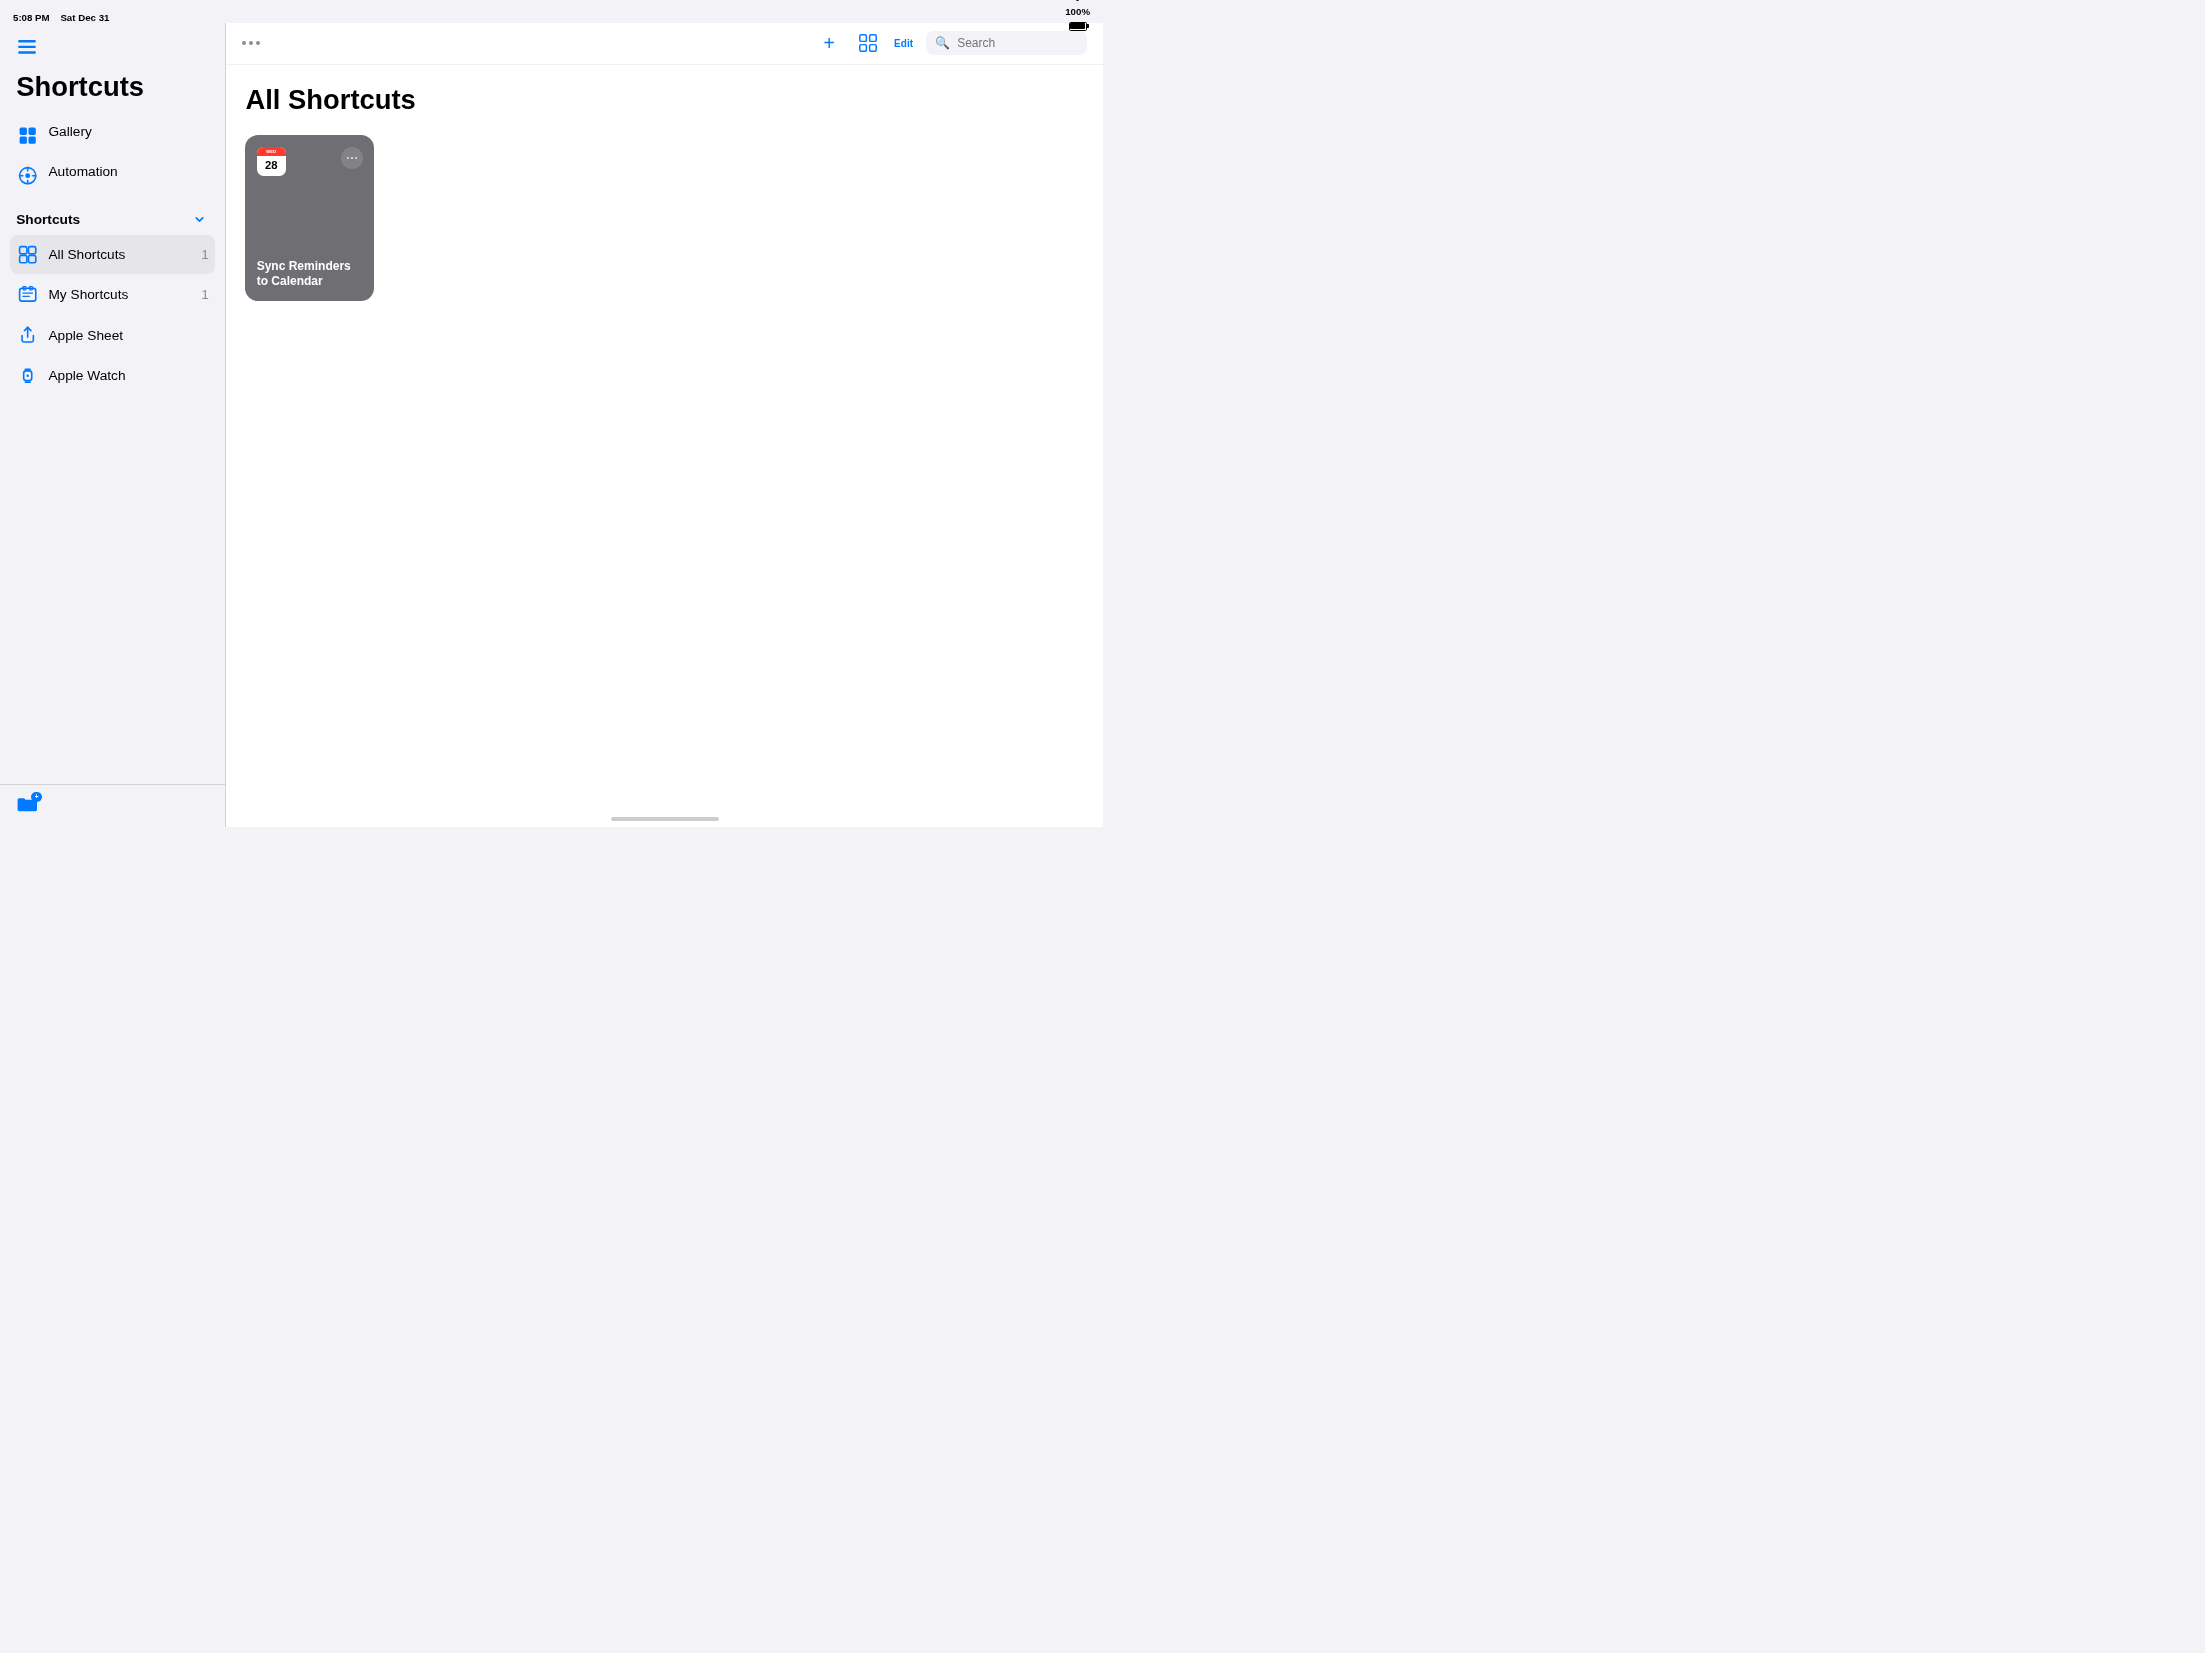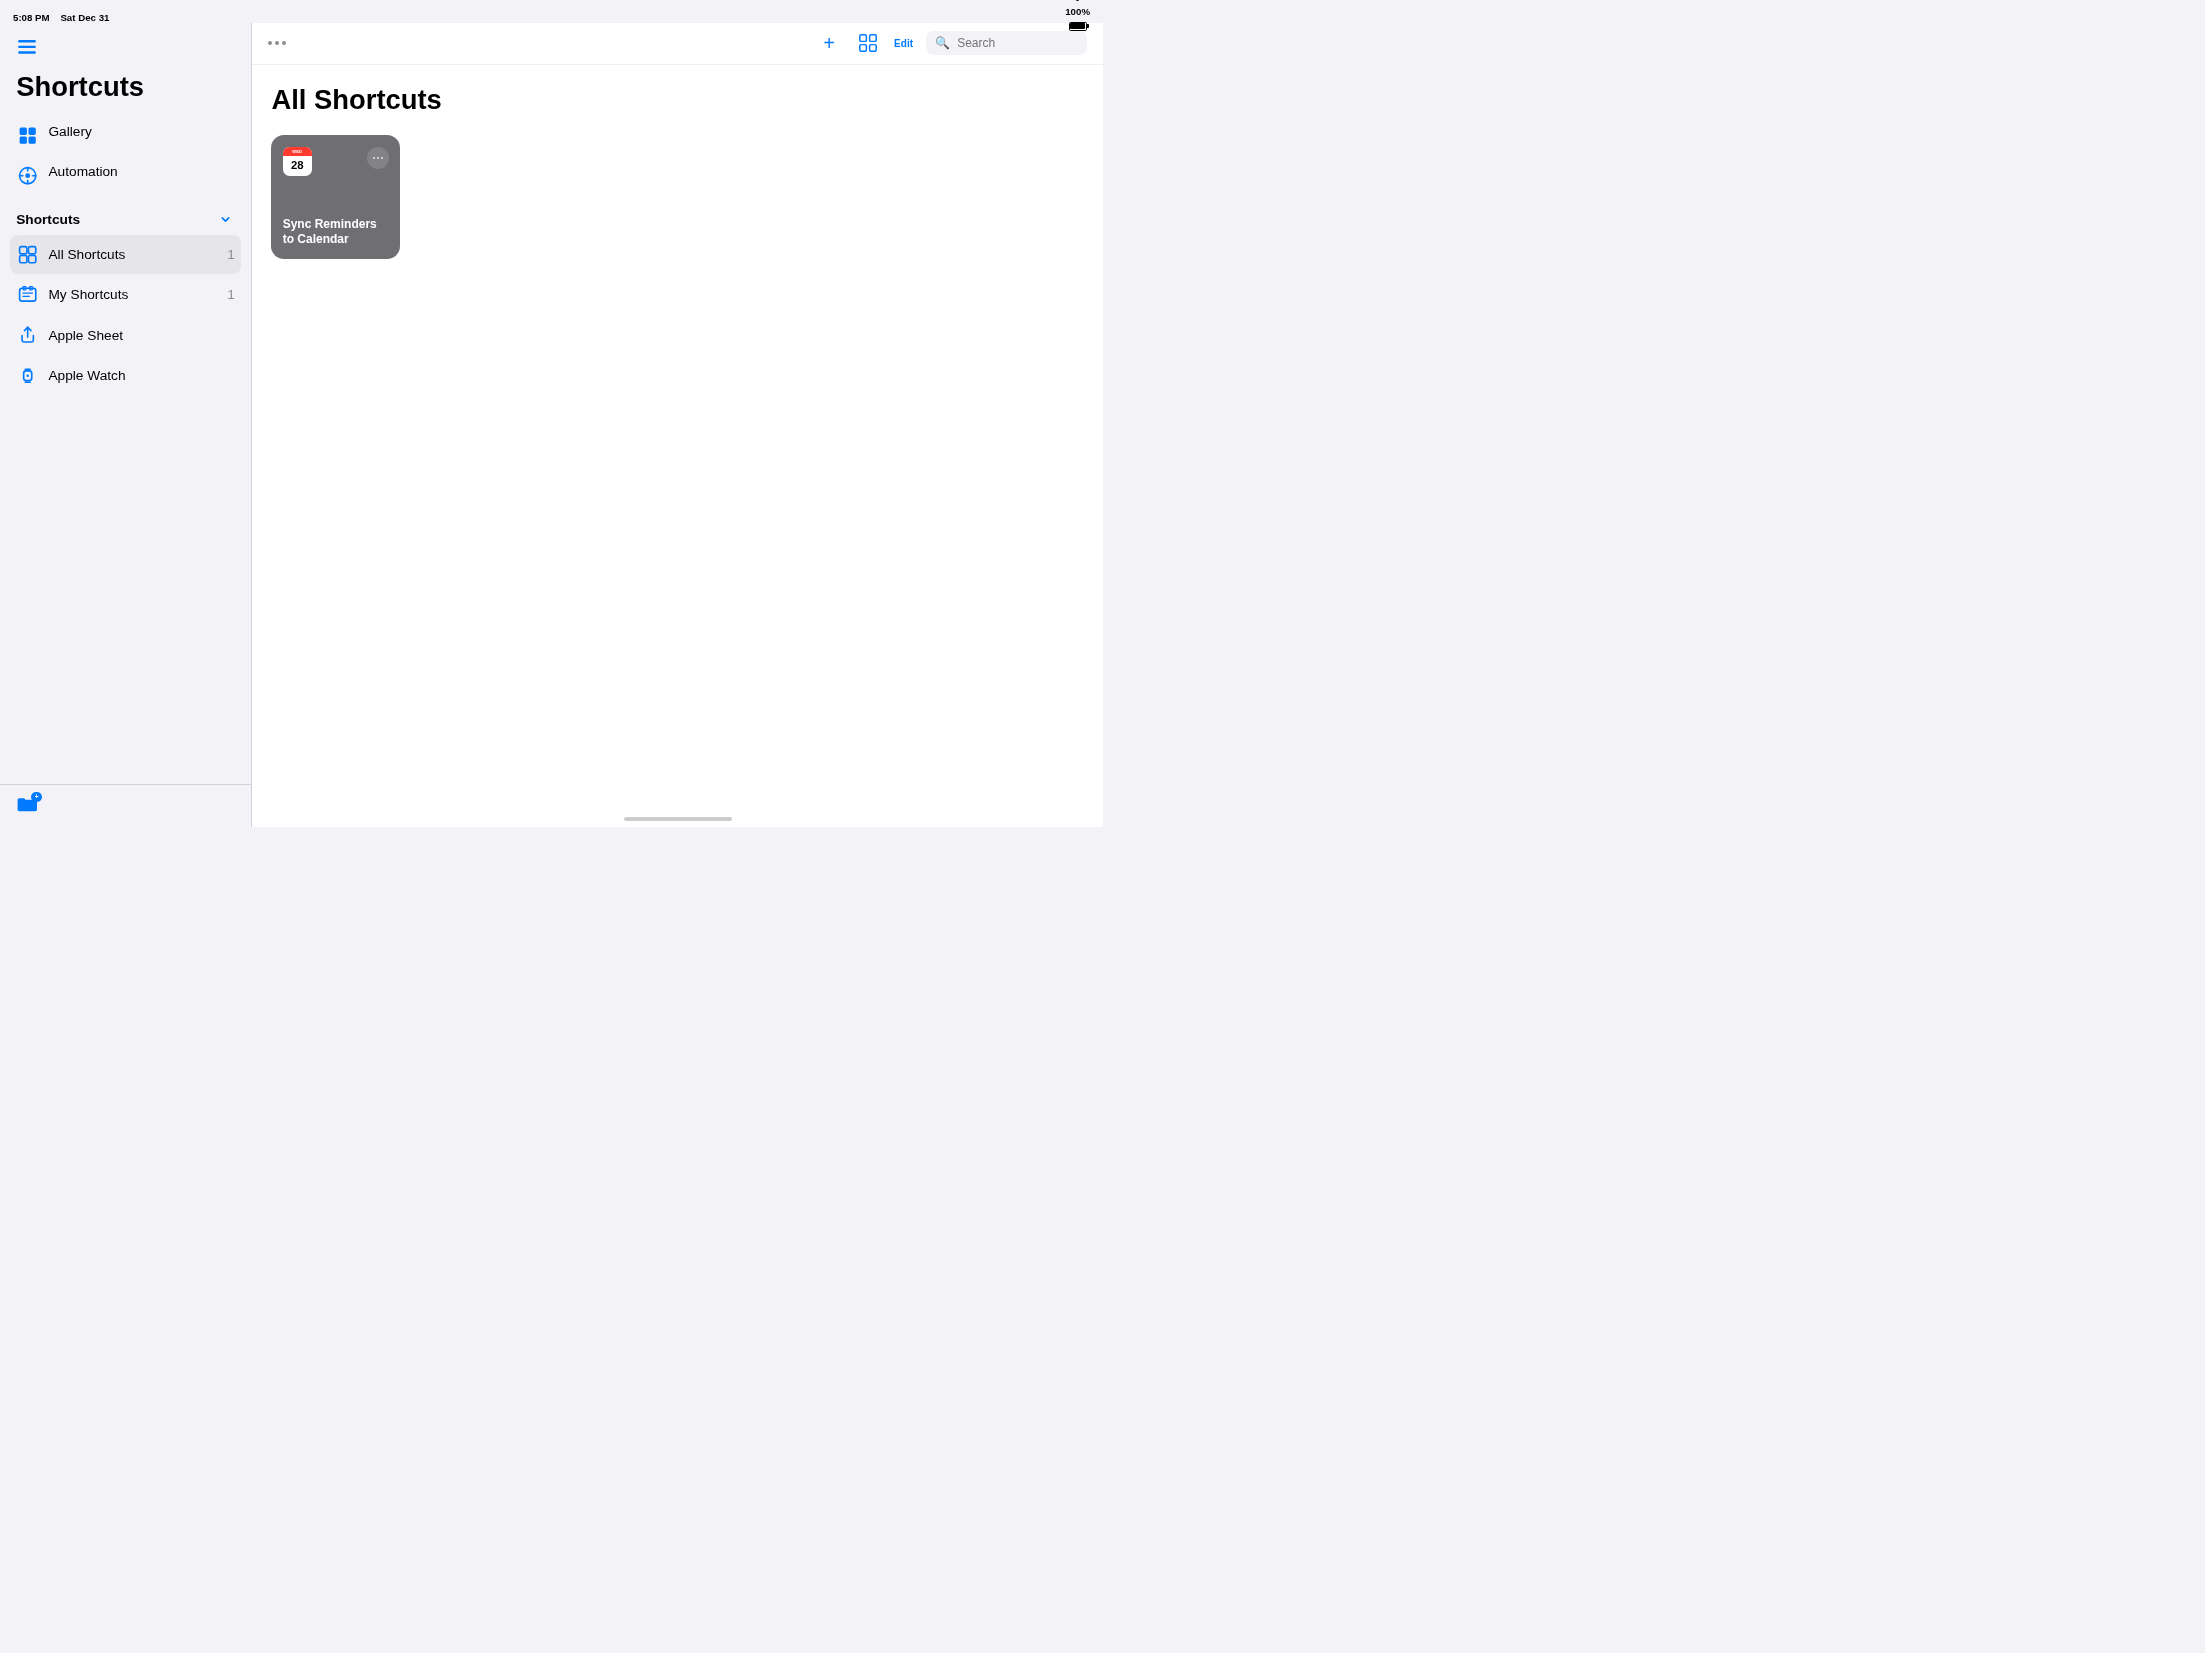--- a/index.html
+++ b/index.html
@@ -84,21 +84,21 @@
 
     
     .app-container {
       display: flex;
       flex: 1;
       overflow: hidden;
     }
 
     
     .sidebar {
-      width: 252px;
+      width: 226px;
       background: #f2f2f7;
       display: flex;
       flex-direction: column;
       border-right: 0.8px solid #d1d1d6;
       flex-shrink: 0;
     }
 
     .sidebar-header {
       padding: 13px 16px 6.5px;
       display: flex;
@@ -324,21 +324,21 @@
     }
 
     .shortcuts-grid {
       display: grid;
       grid-template-columns: repeat(auto-fill, 129px);
       gap: 13px;
     }
 
     .shortcut-card {
       width: 129px;
-      height: 124px;
+      height: 166px;
       background: #6e6e73;
       border-radius: 13px;
       padding: 11.3px;
       display: flex;
       flex-direction: column;
       justify-content: space-between;
       cursor: pointer;
       position: relative;
     }
 

